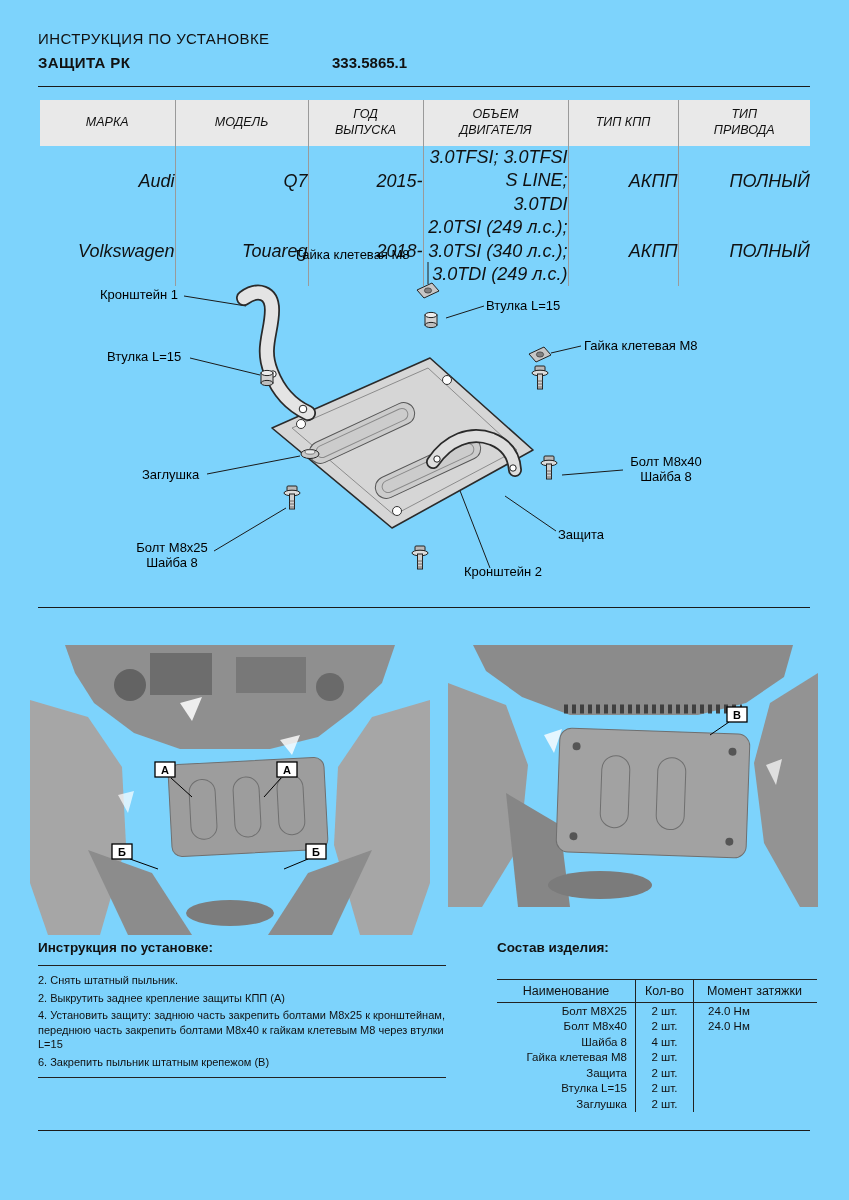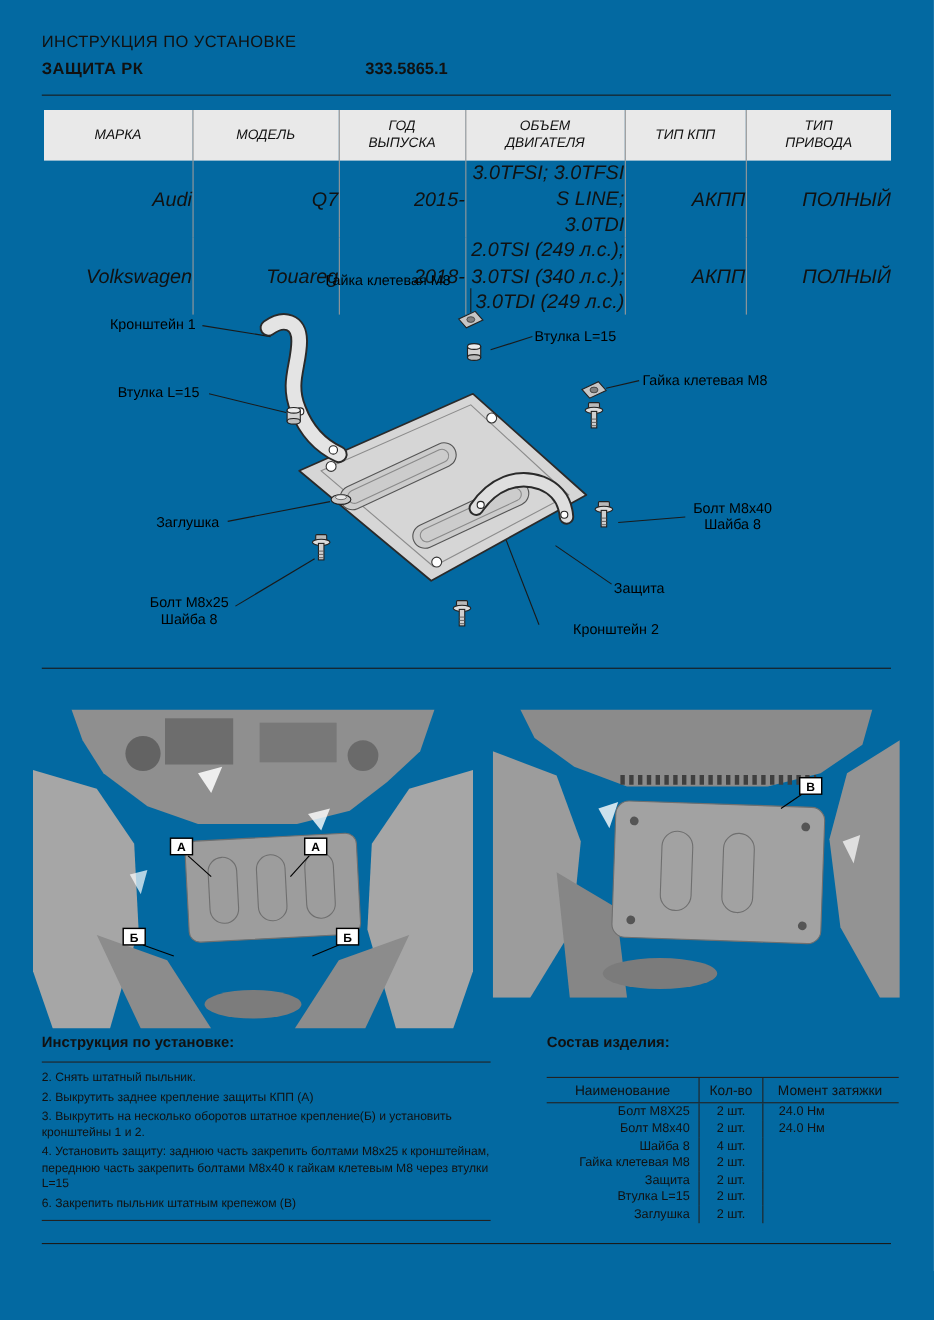--- a/index.html
+++ b/index.html
@@ -1,18 +1,18 @@
 <!DOCTYPE html>
 <html><head>
 <meta charset="utf-8">
 <style>
   * { margin:0; padding:0; box-sizing:border-box; }
   html,body { background:#fff; }
   body { font-family:"Liberation Sans", sans-serif; color:#111; }
-  .page { position:relative; width:849px; height:1200px; background:#0369a1; overflow:hidden; }
+  .page { position:relative; width:849px; height:1200px; background:#7dd3fc; overflow:hidden; }
 
   .doc-title { position:absolute; left:38px; top:30px; font-size:15px; letter-spacing:.4px; }
   .prod-row { position:absolute; left:38px; top:54px; width:772px; height:20px; }
   .product { font-weight:bold; font-size:15px; letter-spacing:.4px; }
   .part-number { position:absolute; left:294px; top:0; font-weight:bold; font-size:15px; }
 
   .hline { position:absolute; border-top:1px solid #1a1a1a; }
 
   table.fitment { position:absolute; left:40px; top:100px; width:770px; border-collapse:collapse; table-layout:fixed;font-style:italic; }
   table.fitment th { background:#e9e9e9; font-weight:normal; font-size:12.5px; height:46px;
@@ -217,21 +217,21 @@
   <div class="dlabel" style="left:100px; top:287px;">Кронштейн 1</div>
   <div class="dlabel" style="left:486px; top:298px;">Втулка L=15</div>
   <div class="dlabel" style="left:584px; top:338px;">Гайка клетевая М8</div>
   <div class="dlabel" style="left:107px; top:349px;">Втулка L=15</div>
   <div class="dlabel" style="left:142px; top:467px;">Заглушка</div>
   <div class="dlabel center" style="left:618px; top:454px; width:96px;">Болт М8х40
 Шайба 8</div>
   <div class="dlabel" style="left:558px; top:527px;">Защита</div>
   <div class="dlabel center" style="left:124px; top:540px; width:96px;">Болт М8х25
 Шайба 8</div>
-  <div class="dlabel" style="left:521px; top:564px;">Кронштейн 2</div>
+  <div class="dlabel" style="left:464px; top:564px;">Кронштейн 2</div>
 
   <div class="hline" style="left:38px; top:607px; width:772px;"></div>
 
   <svg class="photo photo-left" viewBox="0 0 400 290">
     <g>
       <polygon points="35,0 365,0 352,38 322,66 288,92 240,104 150,104 104,88 64,58 45,28" fill="#8f8f8f"></polygon>
       <rect x="120" y="8" width="62" height="42" fill="#6d6d6d"></rect>
       <rect x="206" y="12" width="70" height="36" fill="#787878"></rect>
       <circle cx="100" cy="40" r="16" fill="#636363"></circle>
       <circle cx="300" cy="42" r="14" fill="#6a6a6a"></circle>
@@ -301,21 +301,20 @@
       <rect x="279" y="62" width="20" height="15" fill="#ffffff" stroke="#000" stroke-width="1.3"></rect>
       <text x="289" y="74" text-anchor="middle" font-size="11" font-weight="bold">В</text>
     </g>
   </svg>
 
   <div class="install">
     <div class="sec-heading">Инструкция по установке:</div>
     <div class="sec-rule"></div>
     <div class="step">2. Снять штатный пыльник.</div>
     <div class="step">2. Выкрутить заднее крепление защиты КПП (А)</div>
-    <div class="step">3. Выкрутить на несколько оборотов штатное крепление(Б) и установить кронштейны 1 и 2.</div>
     <div class="step">4. Установить защиту: заднюю часть закрепить болтами М8х25 к кронштейнам, переднюю часть закрепить болтами М8х40 к гайкам клетевым М8 через втулки L=15</div>
     <div class="step">6. Закрепить пыльник штатным крепежом (В)</div>
     <div class="sec-rule end"></div>
   </div>
 
   <div class="parts-sec">
     <div class="sec-heading">Состав изделия:</div>
     <div class="parts-table">
       <div class="prow phead">
         <div class="pc1">Наименование</div>

